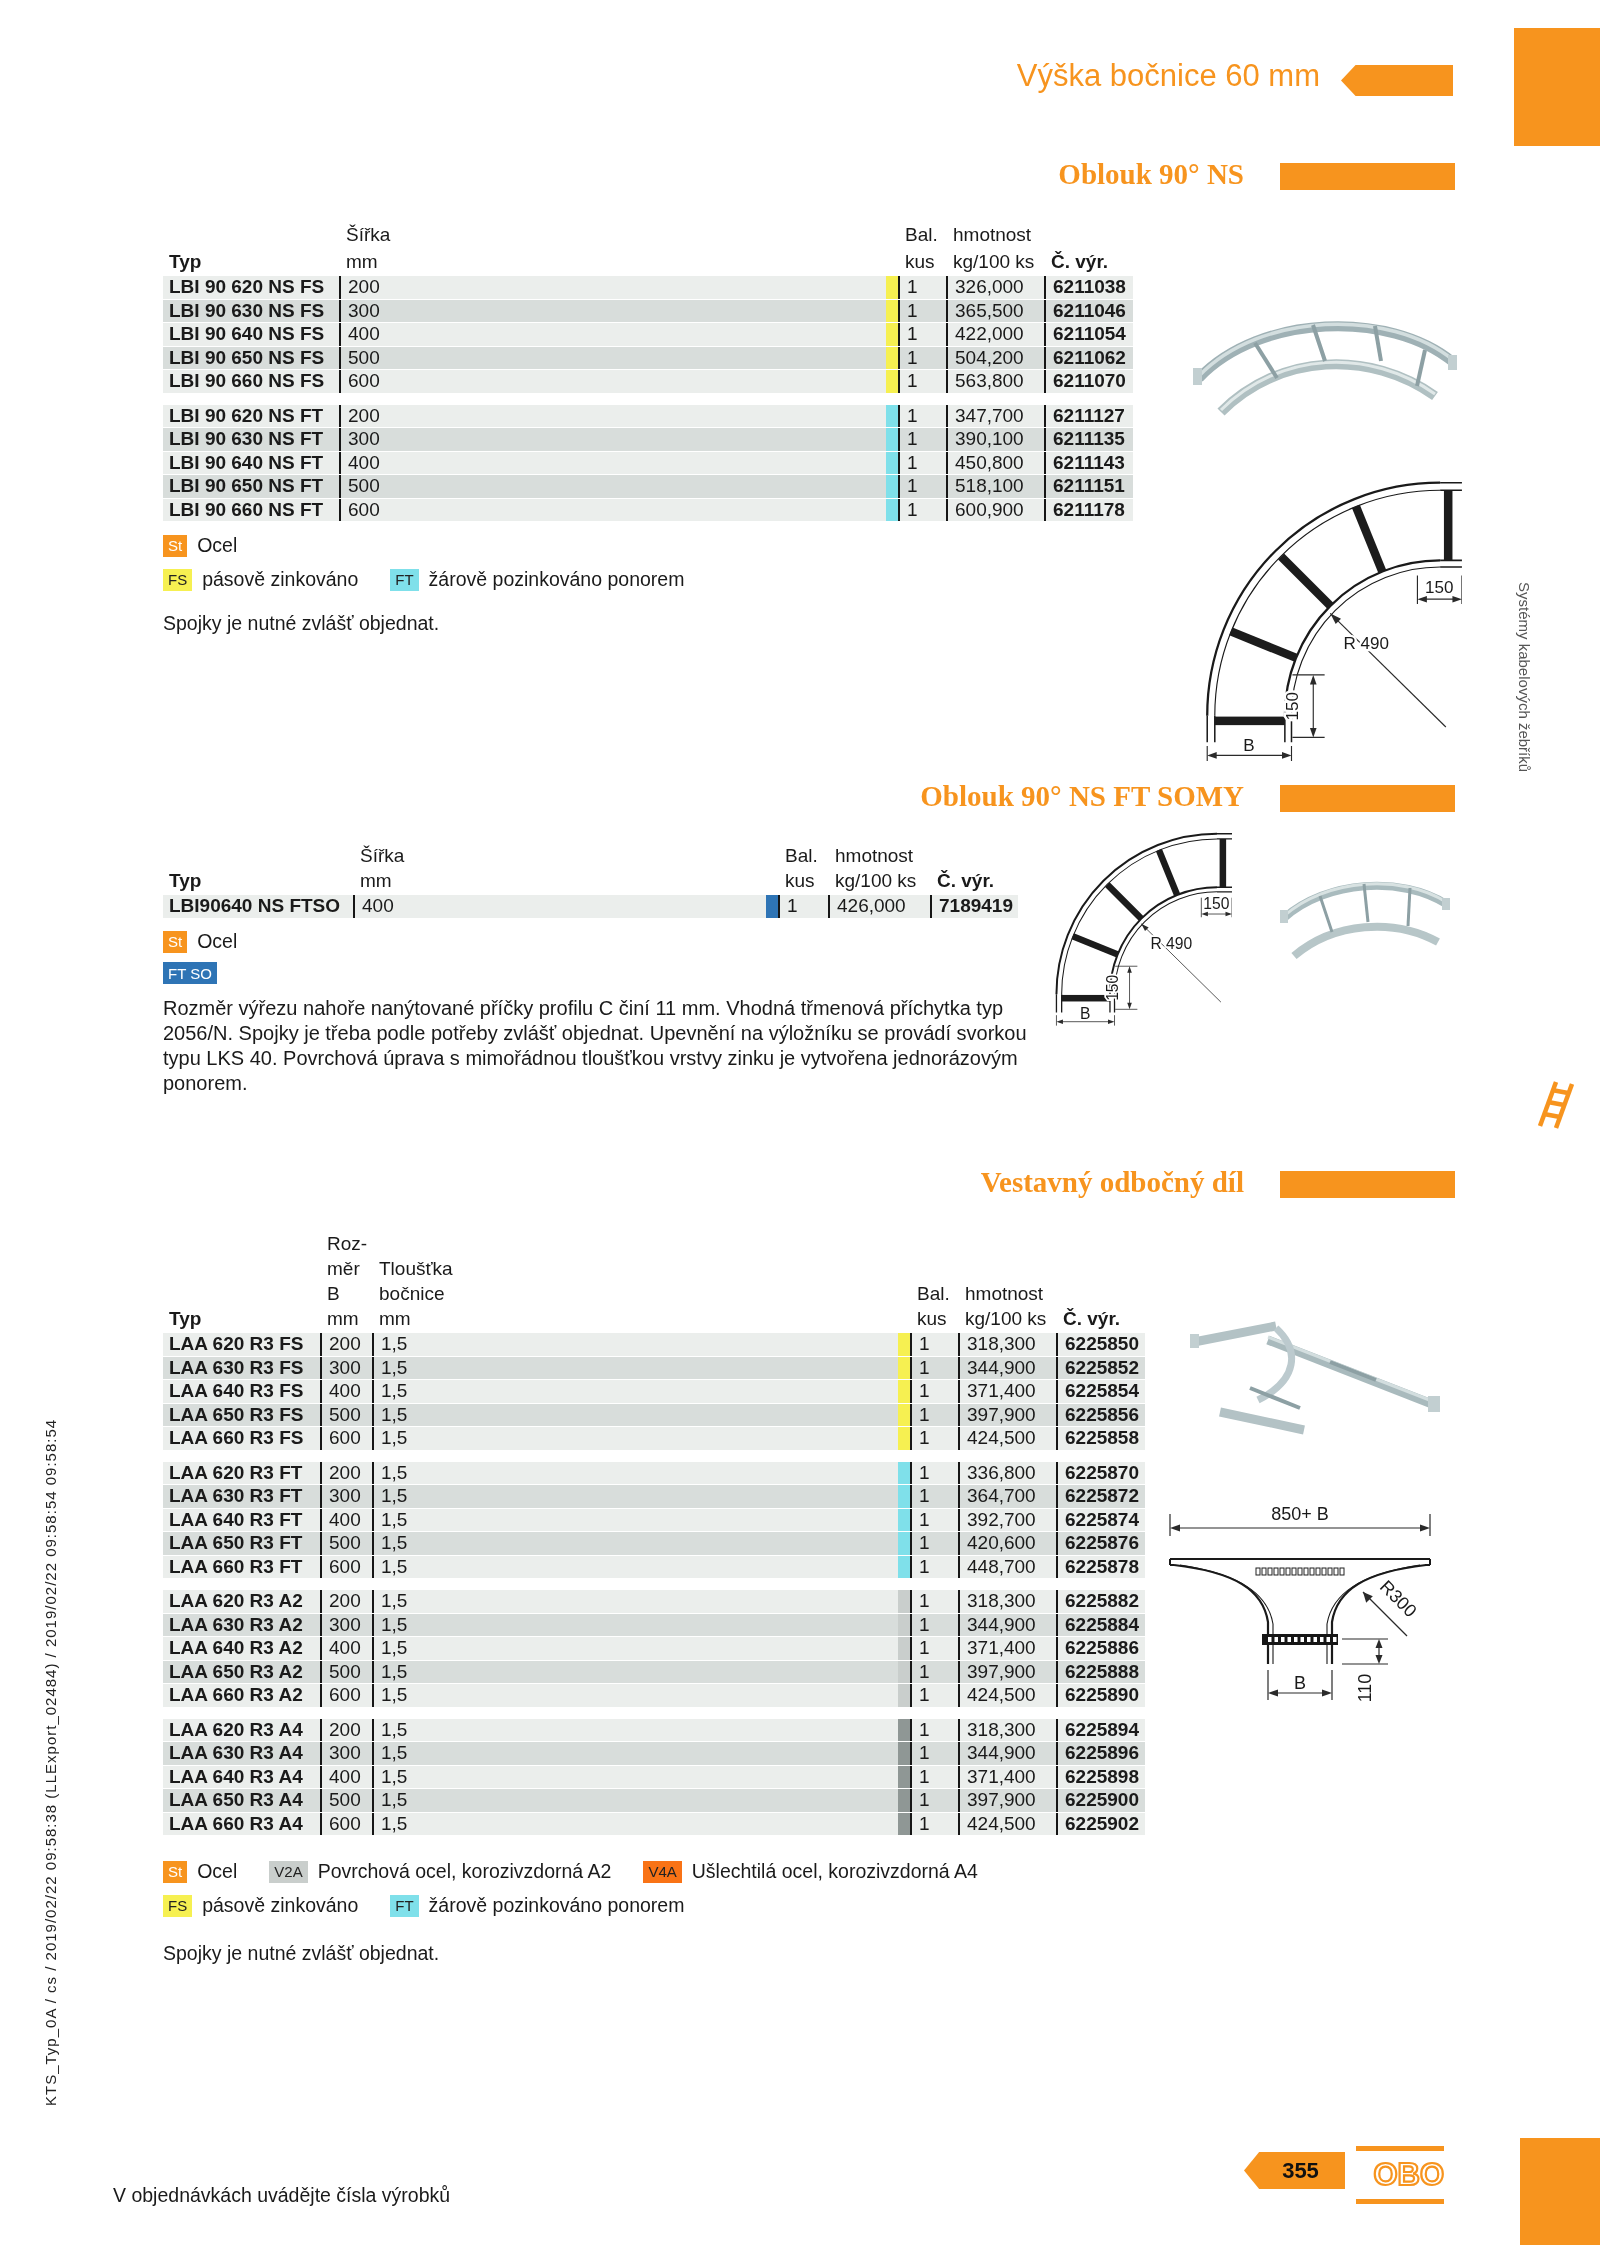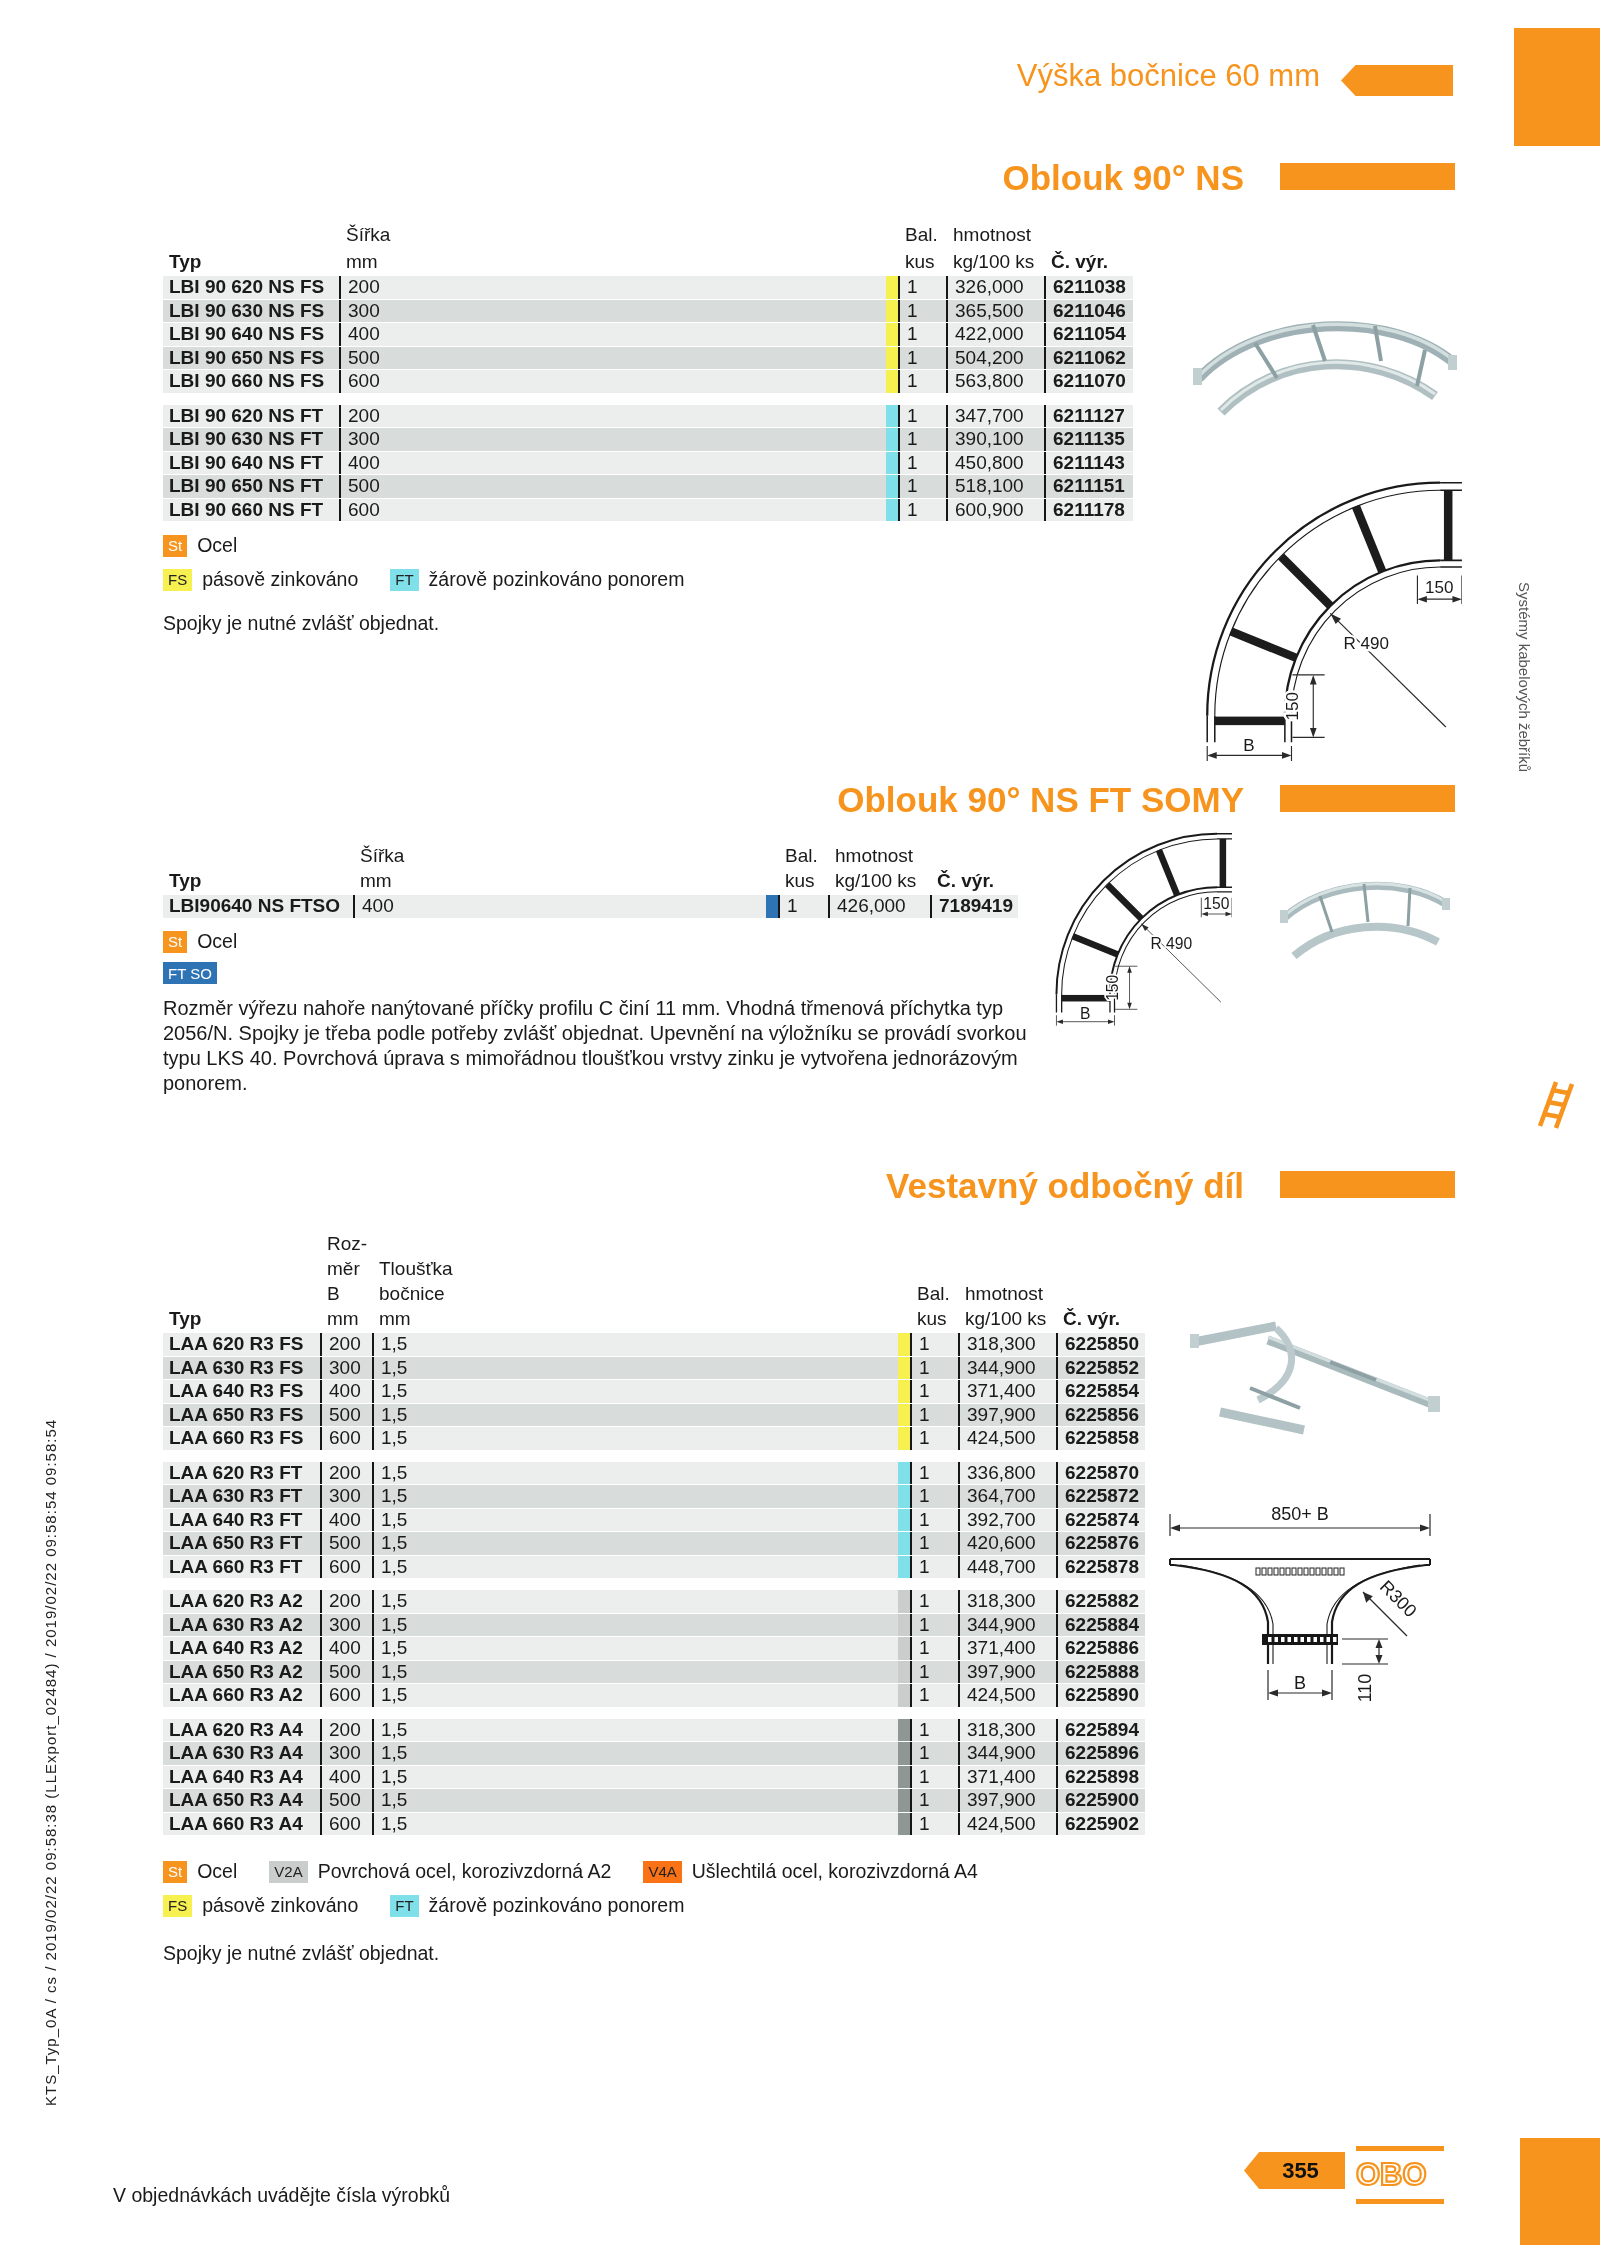--- a/index.html
+++ b/index.html
@@ -7,21 +7,21 @@
         font-family:"Liberation Sans", sans-serif;color:#1a1a1a;overflow:hidden;}
 
   
   .banner-text{position:absolute;top:58px;right:280px;font-size:31px;font-weight:400;color:#F7941E;white-space:nowrap;}
   .banner-tag{position:absolute;left:1341px;top:65px;width:112px;height:31px;background:#F7941E;
               clip-path:polygon(0 50%,13% 0,100% 0,100% 100%,13% 100%);}
   .corner-tab-top{position:absolute;left:1514px;top:28px;width:86px;height:118px;background:#F7941E;}
   .corner-tab-bottom{position:absolute;left:1520px;top:2138px;width:80px;height:107px;background:#F7941E;}
 
   
-  .sec-title{position:absolute;right:356px;font-size:35px;font-weight:700;color:#F7941E;white-space:nowrap;}
+  .sec-title{position:absolute;right:356px;font-size:29px;font-weight:700;color:#F7941E;white-space:nowrap;font-family:Liberation Serif, serif;}
   .sec-bar{position:absolute;left:1280px;width:175px;height:27px;background:#F7941E;}
 
   
   .tbl{position:absolute;left:163px;}
   .thead{position:relative;}
   .t1 .thead,.t2 .thead{height:54px;}
   .t3 .thead{height:104px;}
   .th{position:absolute;font-size:19px;white-space:nowrap;margin-top:36px;}
   .th.b{font-weight:700;}
   .th.l1{bottom:30px;}  .th.l2{bottom:3px;}
@@ -56,21 +56,21 @@
   .para{position:absolute;left:163px;width:895px;font-size:20px;line-height:25px;}
 
   
   .footer-note{position:absolute;left:113px;top:2184px;font-size:19.5px;}
   .page-tag{position:absolute;left:1244px;top:2152px;width:101px;height:37px;background:#F7941E;
             clip-path:polygon(0 50%,15% 0,100% 0,100% 100%,15% 100%);
             display:flex;align-items:center;justify-content:center;padding-left:12px;box-sizing:border-box;
             font-size:22px;font-weight:700;color:#111;}
   .obo-logo{position:absolute;left:1356px;top:2146px;width:88px;height:48px;
             border-top:5px solid #F7941E;border-bottom:5px solid #F7941E;
-            display:flex;align-items:center;justify-content:flex-start;
+            display:flex;align-items:center;justify-content:flex-end;
             font-size:31px;font-weight:800;letter-spacing:0px;color:#fff;
             -webkit-text-stroke:2.2px #F7941E;}
 
   
   .left-margin-text{position:absolute;left:42px;top:2106px;transform:rotate(-90deg);transform-origin:0 0;
                     font-size:15px;letter-spacing:1px;color:#222;white-space:nowrap;}
   .side-text{position:absolute;left:1516px;top:582px;writing-mode:vertical-rl;font-size:15px;color:#555;white-space:nowrap;}
   .side-icon{position:absolute;left:1532px;top:1076px;}
 
   

